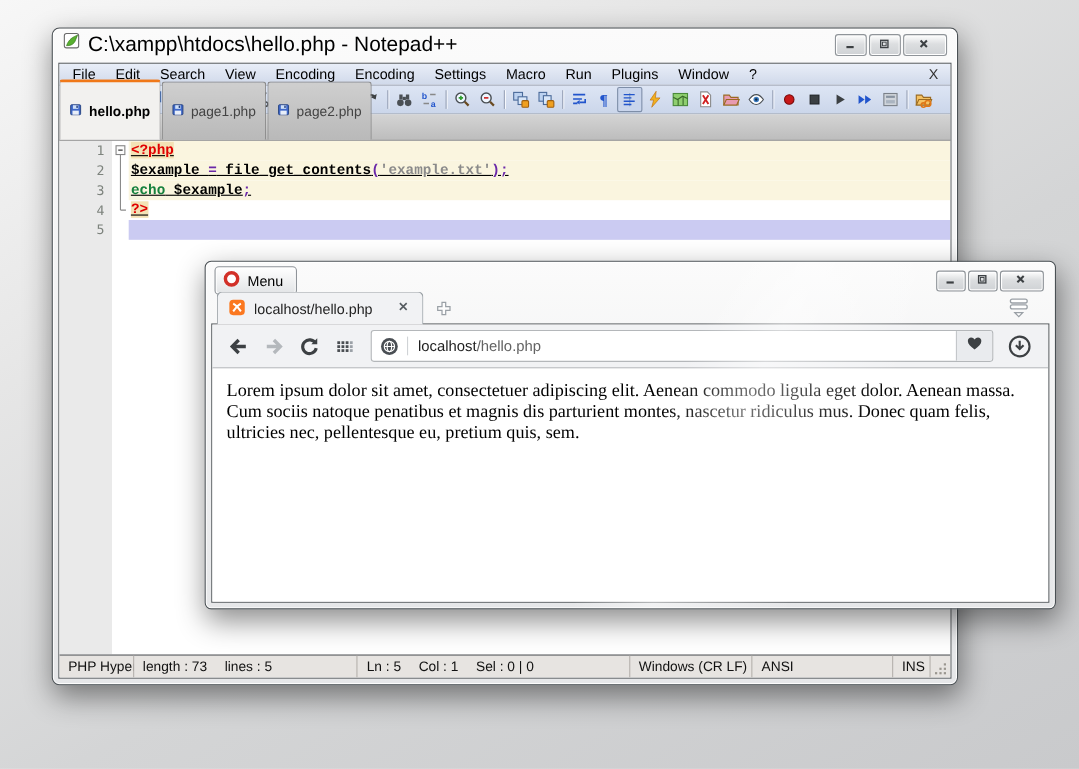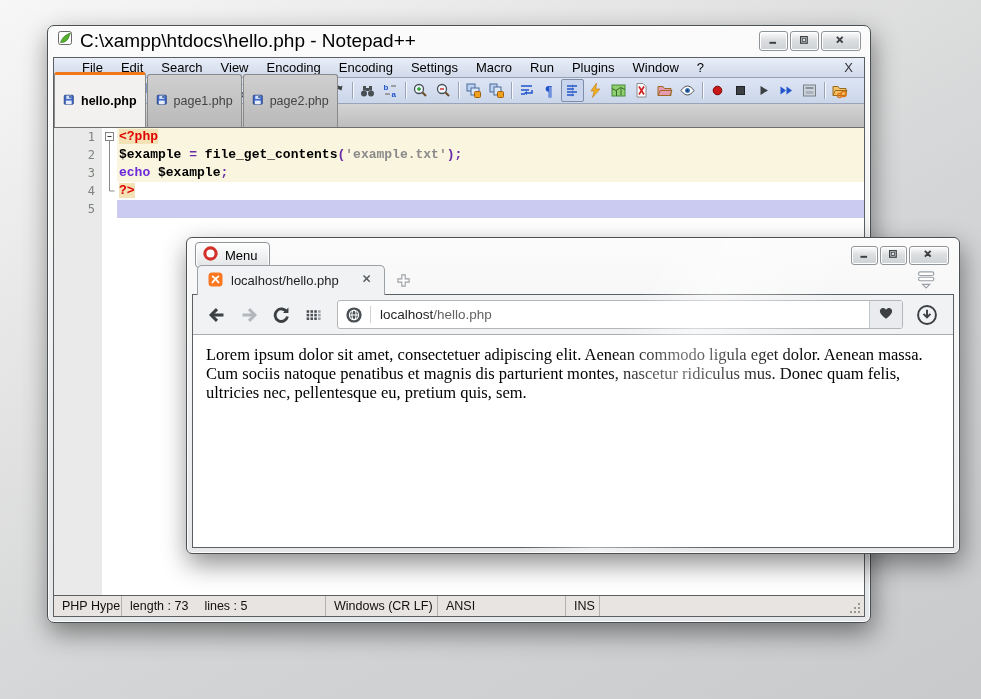--- a/index.html
+++ b/index.html
@@ -15,44 +15,44 @@
   .winbtns{margin-left:auto;display:flex;gap:2px;}
   .winbtn{width:27px;height:18px;border:1px solid #8f9499;border-radius:3px;
           background:linear-gradient(#fefefe,#dcdee0 45%,#cfd2d5);
           display:flex;align-items:center;justify-content:center;box-shadow:inset 0 0 0 1px #fff;}
   .winbtn.close{width:38px;}
   
   #npp{left:47px;top:25px;width:822px;height:596px;}
   #npp .client{top:31px;}
   .titlebar{height:27px;display:flex;align-items:center;padding:1px 9px;gap:6px;font-size:19px;color:#000;}
   .menubar{height:19px;flex:0 0 auto;display:flex;align-items:center;font-size:13px;
-           background:linear-gradient(#e9eef8,#d0d9ea);border-bottom:1px solid #98a0b0;padding-left:19px;}
+           background:linear-gradient(#e9eef8,#d0d9ea);border-bottom:1px solid #98a0b0;padding-left:3px;}
   .menu-item{padding:1px 9px;white-space:nowrap;}
   .menu-x{margin-left:auto;padding:0 11px;color:#333;font-size:13px;}
   .toolbar{height:25px;flex:0 0 auto;display:flex;align-items:center;padding-left:5px;
            background:linear-gradient(#dde5f4,#cbd6ea);border-bottom:1px solid #9aa4b8;}
   .tbi{width:21px;height:21px;display:flex;align-items:center;justify-content:center;border:1px solid transparent;}
   .tbi.pressed{border:1px solid #7e8ea8;background:#c9d5ec;border-radius:2px;}
   .tb-sep{width:1px;height:17px;background:#9aa4b8;margin:0 3px;box-shadow:1px 0 0 rgba(255,255,255,.8);}
   .tabbar{height:23px;flex:0 0 auto;display:flex;align-items:flex-end;
           background:linear-gradient(#d4d4d4,#bdbdbd);border-bottom:1px solid #6e6e6e;}
   .tab{height:20px;display:flex;align-items:center;gap:4px;padding:16px 8px;margin-right:1px;
        border:1px solid #8a8a8a;border-bottom:none;border-radius:3px 3px 0 0;
        background:linear-gradient(#cfcfcf,#b9b9b9);font-size:12.5px;color:#444;}
   .tab.active{height:20px;background:#f2f1ef;border-top:3px solid #f07818;color:#000;font-weight:bold;}
   .editor{flex:1;display:flex;background:#fff;overflow:hidden;}
   .ln-col{width:48px;background:#eaeaea;color:#7d837d;font:12px/18px "DejaVu Sans Mono",monospace;
           text-align:right;padding-right:7px;box-sizing:border-box;}
   .fold-col{width:15px;background:#fff;}
   .code-col{flex:1;font:bold 13px/18px "Liberation Mono",monospace;}
-  .code-line{height:18px;white-space:pre;padding-left:2px;}
+  .code-line{height:18px;white-space:pre;padding-left:2px;text-decoration:underline;}
   .bg-php{background:#faf5df;}
   .bg-current{background:#cbcbf2;}
   .tok-phptag{color:#e00000;background:#f3e2b5;}
-  .tok-kw{color:#6d28d9;}
+  .tok-kw{color:#15803d;}
   .tok-str{color:#8a8a8a;}
   .tok-op{color:#6a28a8;}
   .tok-plain{color:#000;}
   .statusbar{height:20px;flex:0 0 auto;border-top:1px solid #5a5f63;background:#e7e4e1;
              display:flex;align-items:stretch;font-size:12.5px;color:#111;}
   .sb{display:flex;align-items:center;gap:16px;padding:0 8px;border-right:1px solid #b5b1ad;
       overflow:hidden;white-space:nowrap;box-sizing:border-box;}
   .sb-grip{margin-left:auto;display:flex;align-items:flex-end;padding:2px 3px;}
   
   #opera{left:186px;top:237px;width:772px;height:315px;border-radius:6px;}
@@ -410,20 +410,25 @@
           </div>
       </div>
       <div class="statusbar">
         <div class="sb" style="width:68px;">
             <span>PHP Hyperte</span>
           </div>
         <div class="sb" style="width:204px;">
           <span>length : 73</span>
             <span>lines : 5</span>
         </div>
+        <div class="sb" style="width:248px;">
+          <span>Ln : 5</span>
+            <span>Col : 1</span>
+            <span>Sel : 0 | 0</span>
+        </div>
         <div class="sb" style="width:112px;">
             <span>Windows (CR LF)</span>
           </div>
         <div class="sb" style="width:128px;">
             <span>ANSI</span>
           </div>
         <div class="sb" style="width:34px;">
             <span>INS</span>
           </div>
         <div class="sb-grip">

